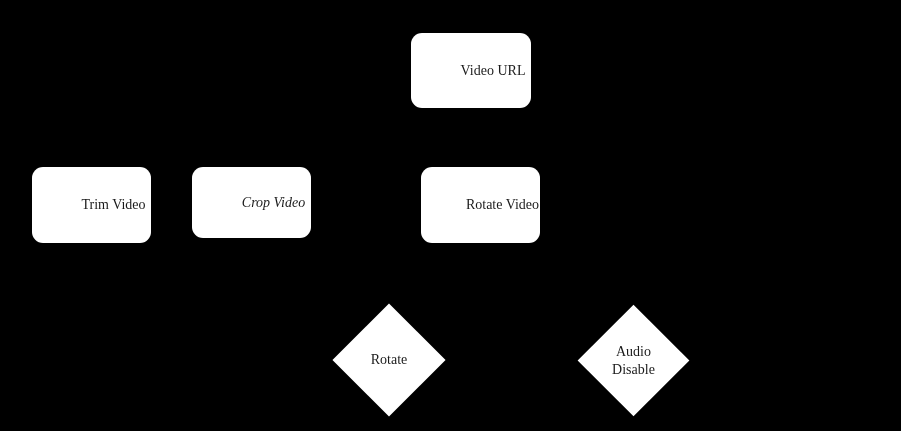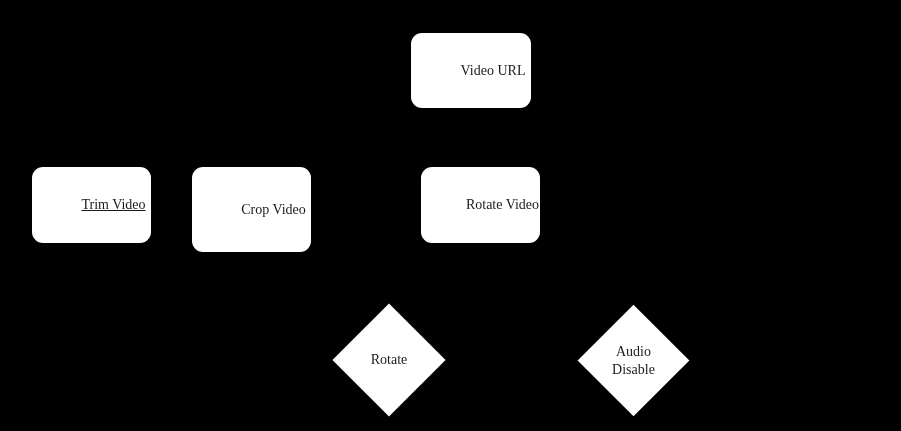--- a/index.html
+++ b/index.html
@@ -59,22 +59,22 @@
     z-index: 2;
     color: #1a1a1a;
     font-size: 14px;
     line-height: 1.22;
     text-align: center;
     white-space: pre-line;
   }
   
   #node-video-url   { left: 411px; top: 33px;  width: 120px; height: 75px; }
   
-  #node-trim-video  { left: 32px;  top: 167px; width: 119px; height: 76px; text-decoration: underline; }
-  #node-crop-video  { left: 192px; top: 167px; width: 119px; height: 85px; }
+  #node-trim-video  { left: 32px;  top: 167px; width: 119px; height: 76px; }
+  #node-crop-video  { left: 192px; top: 167px; width: 119px; height: 71px; font-style: italic; }
   #node-rotate-video{ left: 421px; top: 167px; width: 119px; height: 76px; }
   #node-remove-audio{ left: 751px; top: 167px; width: 120px; height: 76px; }
   
   #node-crop        { left: 130px; top: 320px; width: 80px;  height: 80px; }
   #node-rotate      { left: 349px; top: 320px; width: 80px;  height: 80px; }
   #node-audio-disable { left: 594px; top: 321px; width: 79px; height: 79px; }
   #node-final-new-video { left: 751px; top: 320px; width: 120px; height: 80px; }
 </style>
 </head>
 <body>

